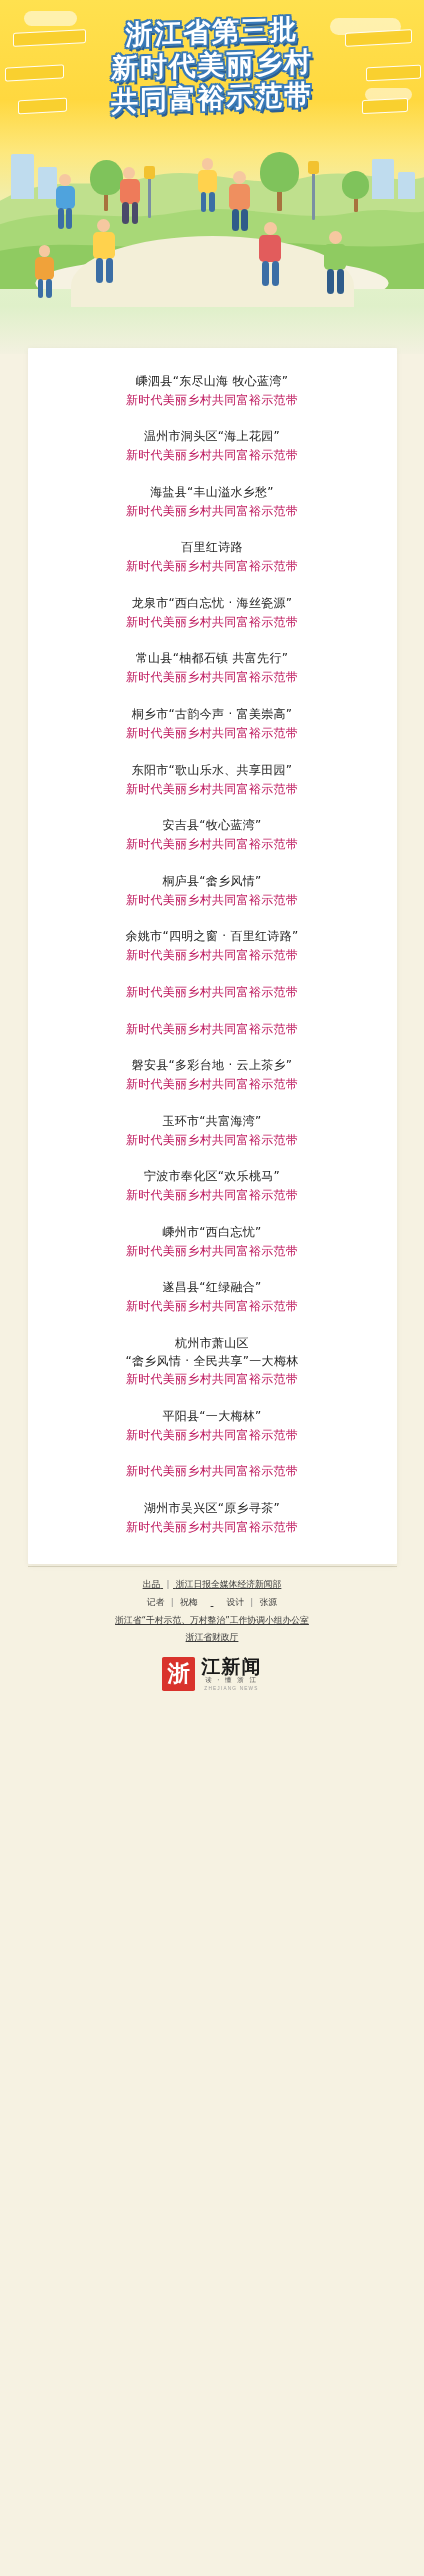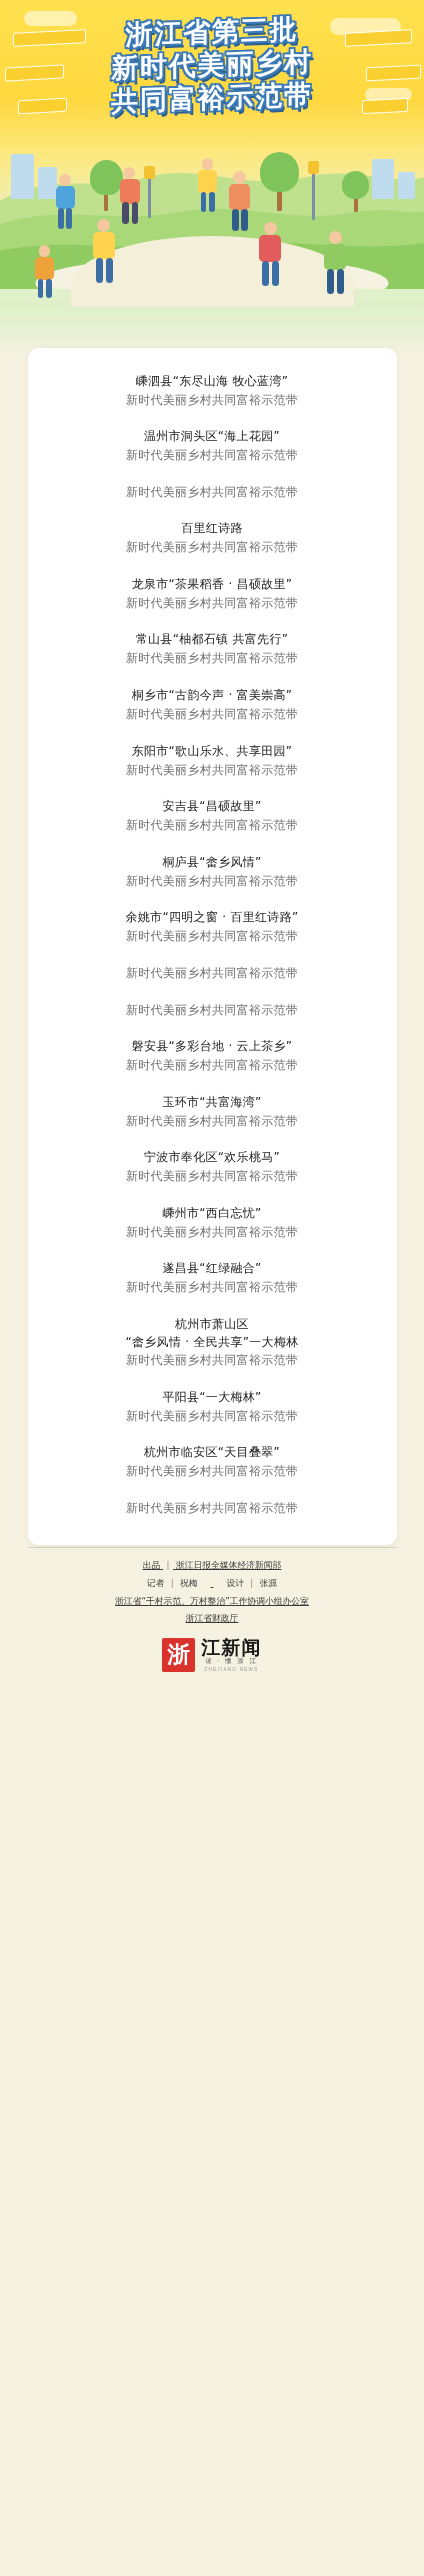--- a/index.html
+++ b/index.html
@@ -114,39 +114,39 @@
   .lamp { position: absolute; z-index: 4; background: #7a8fa3; width: 2.9px; border-radius: 1.2px; }
   .lamp-head { position: absolute; z-index: 4; width: 10.6px; height: 13px; background: #f2c230; border-radius: 2.4px; }
 
   
   .list-card {
     position: relative;
     z-index: 7;
     margin: -5.9px auto 0 auto;
     width: 369px;
     background: #ffffff;
-    border-radius: 11px;
+    border-radius: 1px;
     padding: 15.3px 0 17.7px 0;
     box-shadow: 0 1.2px 5.9px rgba(0,0,0,.05);
   }
   .item {
     padding: 8.2px 17.7px 9.4px 17.7px;
     text-align: center;
   }
   .item .name {
     font-family: "DejaVu Sans", sans-serif;
     font-size: 12px;
     color: #222222;
     line-height: 19px;
     letter-spacing: 0.3px;
   }
   .item .sub {
     font-family: Liberation Sans, sans-serif;
     font-size: 12px;
-    color: #737373;
+    color: #be185d;
     line-height: 19px;
     letter-spacing: 0.3px;
   }
   .item .name.two-line { line-height: 18px; }
 
   
   .divider {
     width: 369px;
     margin: 2.4px auto 0 auto;
     height: 0.6px;
@@ -330,44 +330,45 @@
 
     <div class="item">
       <div class="name">嵊泗县“东尽山海 牧心蓝湾”</div>
       <div class="sub">新时代美丽乡村共同富裕示范带</div>
     </div>
     <div class="item">
       <div class="name">温州市洞头区“海上花园”</div>
       <div class="sub">新时代美丽乡村共同富裕示范带</div>
     </div>
     <div class="item">
+      <div class="name">海盐县“丰山溢水乡愁”</div>
       <div class="sub">新时代美丽乡村共同富裕示范带</div>
     </div>
     <div class="item">
       <div class="name">百里红诗路</div>
       <div class="sub">新时代美丽乡村共同富裕示范带</div>
     </div>
     <div class="item">
-      <div class="name">龙泉市“茶果稻香 · 昌硕故里”</div>
+      <div class="name">龙泉市“西白忘忧 · 海丝瓷源”</div>
       <div class="sub">新时代美丽乡村共同富裕示范带</div>
     </div>
     <div class="item">
       <div class="name">常山县“柚都石镇 共富先行”</div>
       <div class="sub">新时代美丽乡村共同富裕示范带</div>
     </div>
     <div class="item">
       <div class="name">桐乡市“古韵今声 · 富美崇高”</div>
       <div class="sub">新时代美丽乡村共同富裕示范带</div>
     </div>
     <div class="item">
       <div class="name">东阳市“歌山乐水、共享田园”</div>
       <div class="sub">新时代美丽乡村共同富裕示范带</div>
     </div>
     <div class="item">
-      <div class="name">安吉县“昌硕故里”</div>
+      <div class="name">安吉县“牧心蓝湾”</div>
       <div class="sub">新时代美丽乡村共同富裕示范带</div>
     </div>
     <div class="item">
       <div class="name">桐庐县“畲乡风情”</div>
       <div class="sub">新时代美丽乡村共同富裕示范带</div>
     </div>
     <div class="item">
       <div class="name">余姚市“四明之窗 · 百里红诗路”</div>
       <div class="sub">新时代美丽乡村共同富裕示范带</div>
     </div>
@@ -400,24 +401,24 @@
     <div class="item">
       <div class="name two-line" style="white-space: pre-line;">杭州市萧山区
 “畲乡风情 · 全民共享”一大梅林</div>
       <div class="sub">新时代美丽乡村共同富裕示范带</div>
     </div>
     <div class="item">
       <div class="name">平阳县“一大梅林”</div>
       <div class="sub">新时代美丽乡村共同富裕示范带</div>
     </div>
     <div class="item">
-      <div class="name">杭州市临安区“天目叠翠”</div>
-      <div class="sub">新时代美丽乡村共同富裕示范带</div>
-    </div>
-    <div class="item">
+      <div class="sub">新时代美丽乡村共同富裕示范带</div>
+    </div>
+    <div class="item">
+      <div class="name">湖州市吴兴区“原乡寻茶”</div>
       <div class="sub">新时代美丽乡村共同富裕示范带</div>
     </div>
   </div>
 
   <div class="divider"></div>
   <div class="credits">
     <span class="row">
       <span class="lbl">出品</span>
       <span class="sep">|</span>
       <span>浙江日报全媒体经济新闻部</span>

